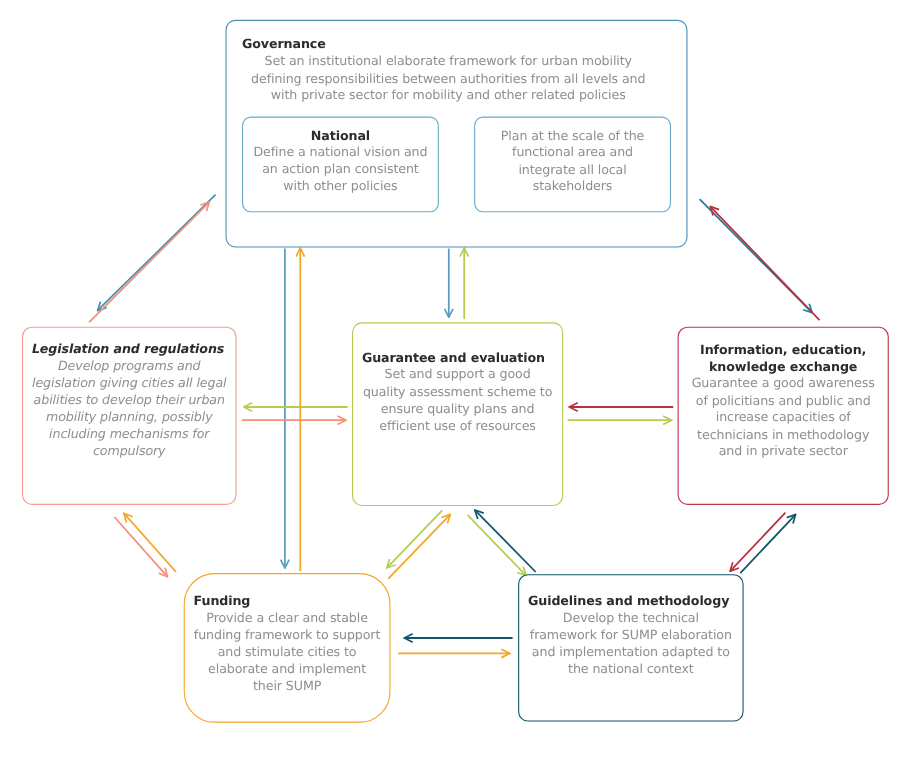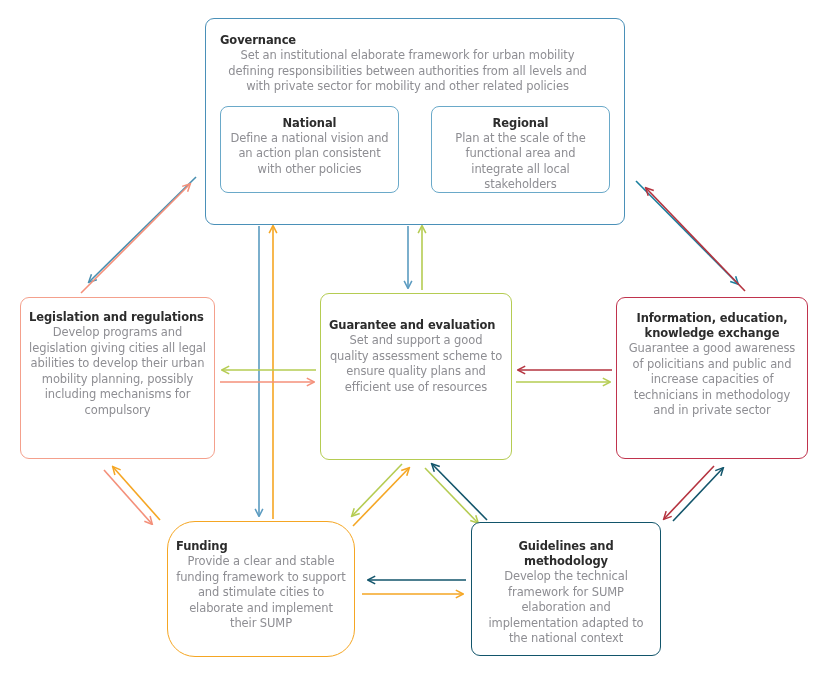--- a/index.html
+++ b/index.html
@@ -60,20 +60,21 @@
     text-align:center;
   }
   .subnode .title{font-weight:bold;color:#2c2c2c;font-size:11.5px;line-height:15px;}
   .subnode .desc{color:#8e8e93;font-size:11.5px;line-height:15.5px;}
 
   
   #node-legislation{
     left:20px;top:297px;width:195px;height:162px;
     border-color:#f4a08c;
     padding:12px 8px 0 8px;
+    font-style:italic;
   }
   
   #node-monitoring{
     left:320px;top:293px;width:192px;height:167px;
     border-color:#b5cc52;
     padding:24px 8px 0 8px;
   }
   
   #node-information{
     left:616px;top:297px;width:192px;height:162px;
@@ -82,21 +83,21 @@
   }
   
   #node-funding{
     left:167px;top:521px;width:188px;height:136px;
     border-color:#f5a623;
     padding:17px 8px 0 8px;
     border-radius:28px;
   }
   
   #node-guidelines{
-    left:471px;top:522px;width:190px;height:134px;
+    left:471px;top:522px;width:205px;height:134px;
     border-color:#12556b;
     padding:16px 8px 0 8px;
   }
 </style>
 </head>
 <body>
 
 <div id="diagram">
 
   <svg id="arrows" viewBox="0 0 826 700" xmlns="http://www.w3.org/2000/svg">
@@ -163,21 +164,20 @@
 
   <div class="node" id="node-governance">
     <div class="title">Governance</div>
     <div class="desc">Set an institutional elaborate framework for urban mobility defining responsibilities between authorities from all levels and with private sector for mobility and other related policies</div>
     <div class="subrow">
       <div class="subnode">
         <div class="title">National</div>
         <div class="desc">Define a national vision and an action plan consistent with other policies</div>
       </div>
       <div class="subnode">
-        <div class="title">Regional</div>
         <div class="desc">Plan at the scale of the functional area and integrate all local stakeholders</div>
       </div>
     </div>
   </div>
 
   <div class="node" id="node-legislation">
     <div class="title">Legislation and regulations</div>
     <div class="desc">Develop programs and legislation giving cities all legal abilities to develop their urban mobility planning, possibly including mechanisms for compulsory</div>
   </div>
 

